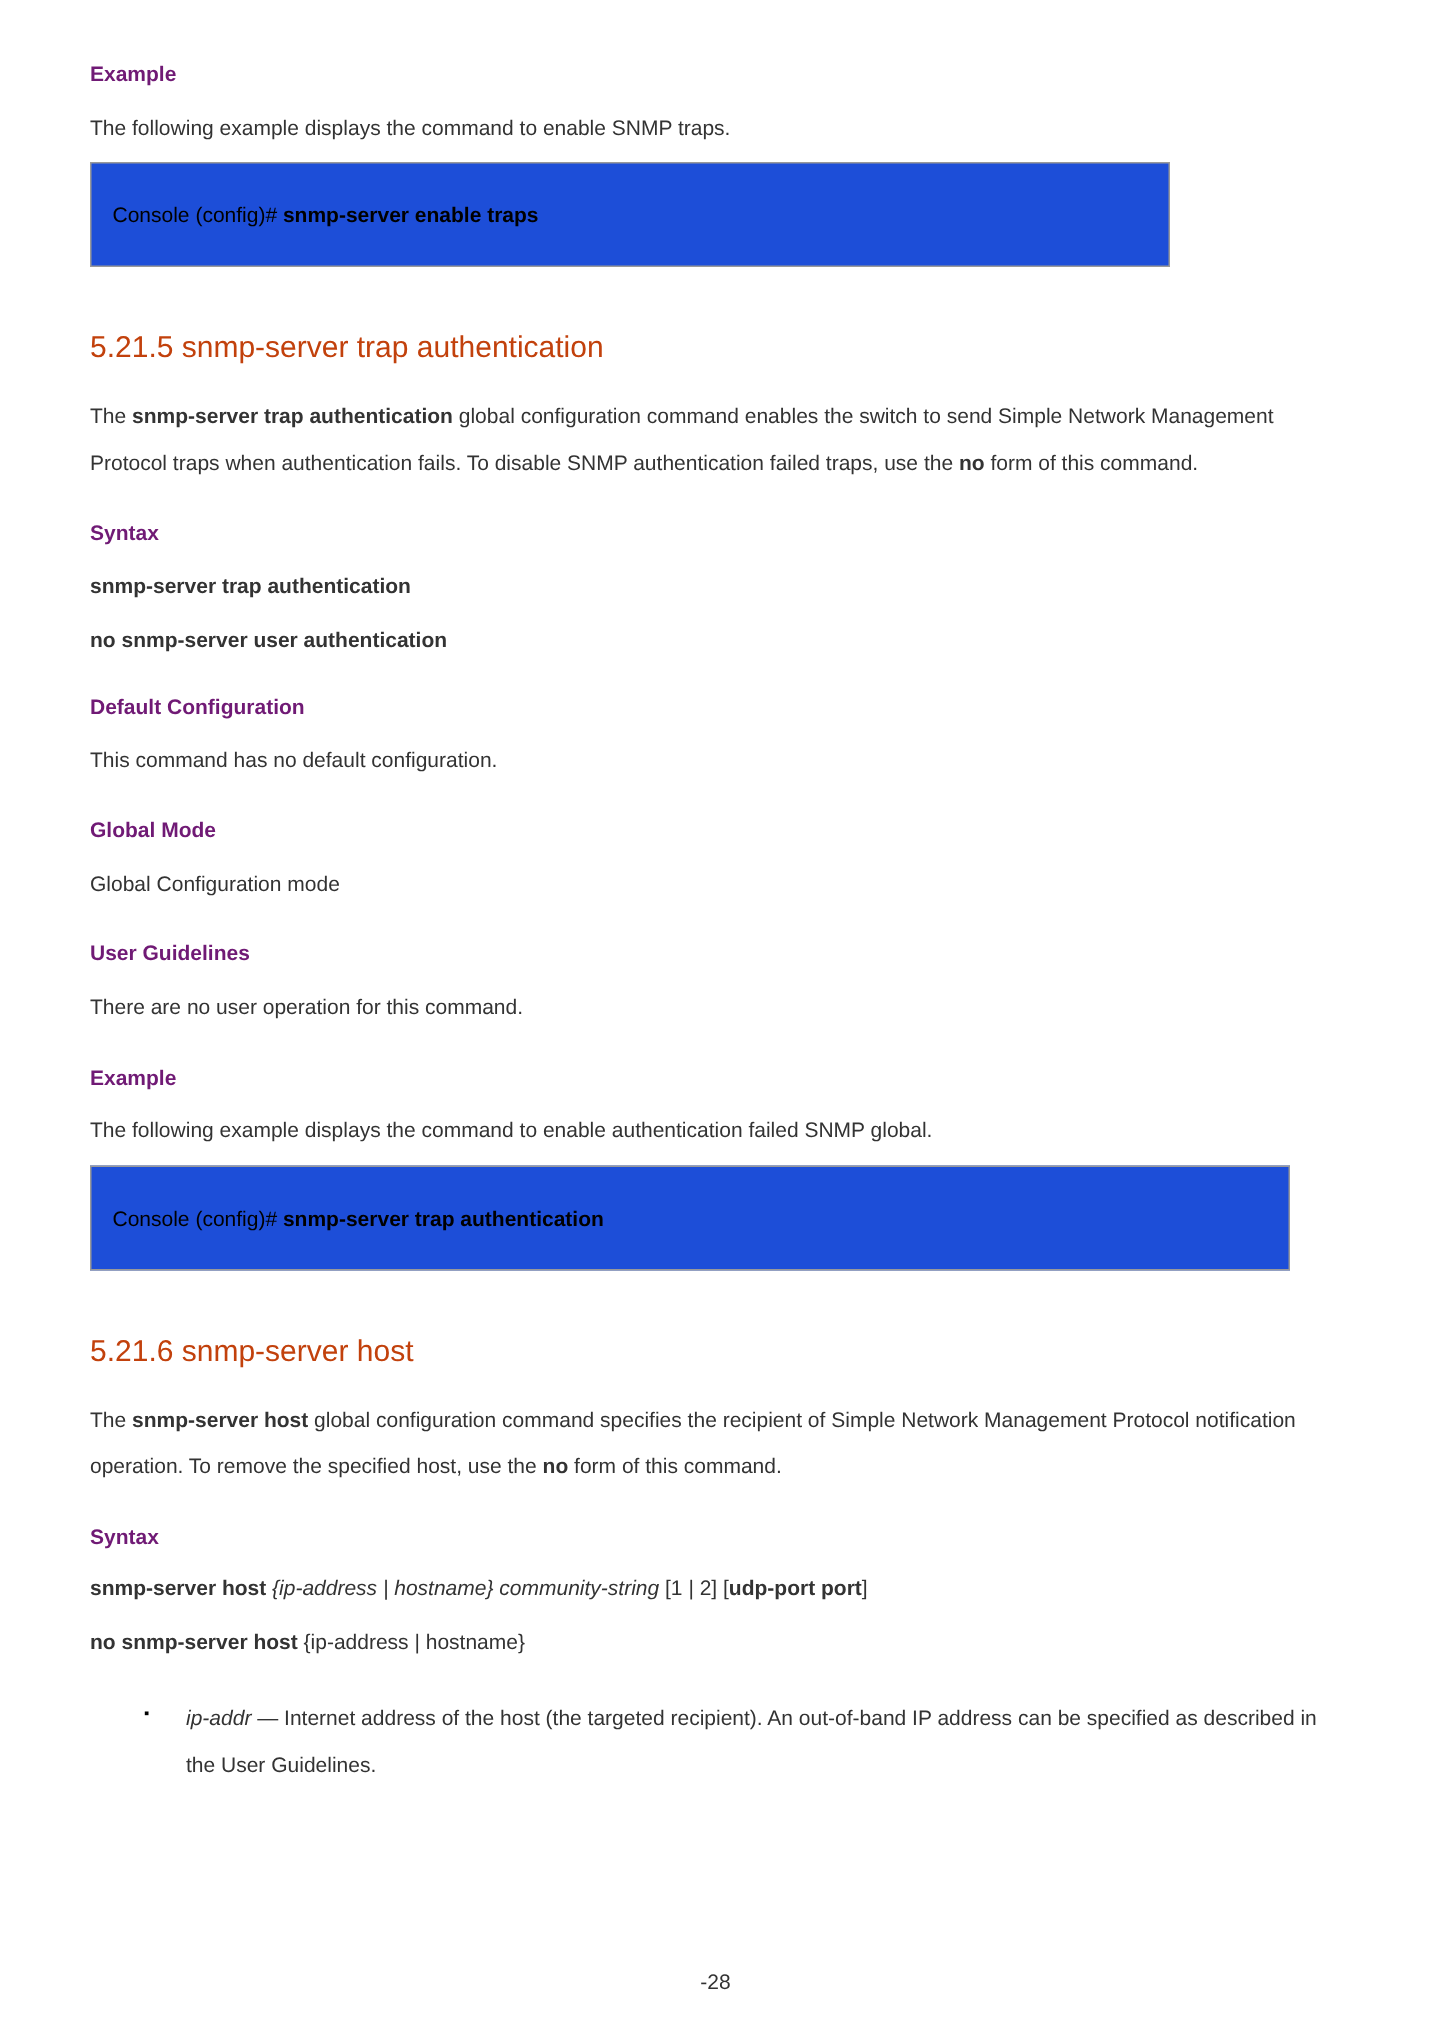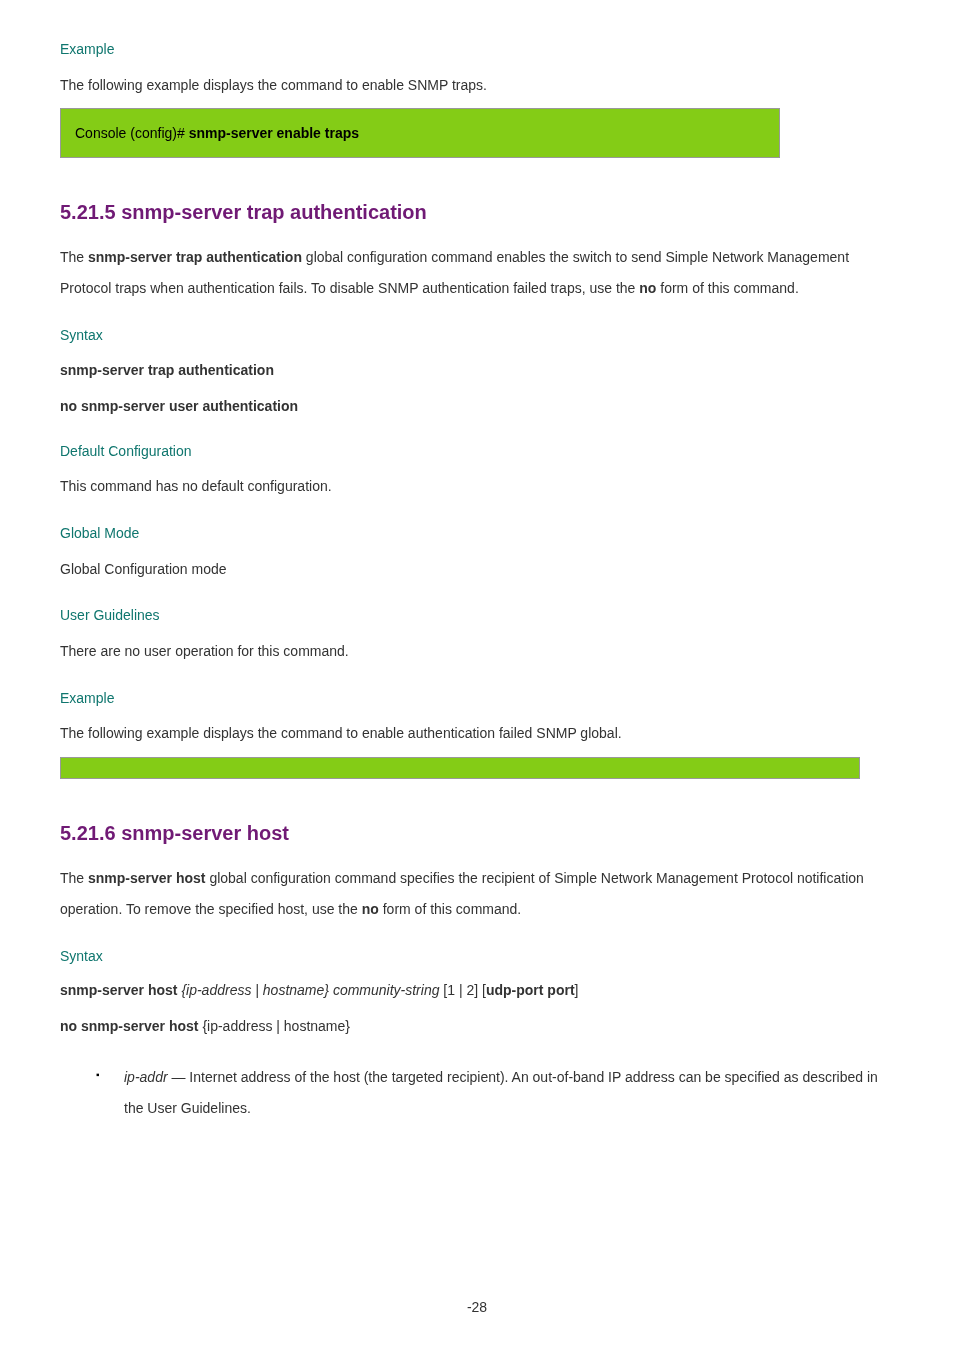--- a/index.html
+++ b/index.html
@@ -9,57 +9,57 @@
     width: 954px;
     height: 1350px;
     padding: 40px 60px 20px 60px;
     font-size: 14px;
     color: #000000;
     line-height: 1.4;
     position: relative;
   }
   .section-label {
     font-size: 14px;
-    font-weight: normal;
-    color: #0f766e;
+    font-weight: bold;
+    color: #701a75;
     margin-bottom: 10px;
   }
   .body-text {
     font-size: 14px;
     color: #333333;
     line-height: 2.2;
     margin-bottom: 8px;
   }
   .code-box {
     border: 1px solid #999999;
-    background: #84cc16;
-    padding: 10px 14px;
+    background: #1d4ed8;
+    padding: 20px 14px;
     margin-top: 6px;
     margin-bottom: 30px;
     width: 720px;
     color: #000000;
   }
   .code-line {
     font-family: Arial, Helvetica, sans-serif;
     font-size: 14px;
     line-height: 2.0;
     white-space: pre;
     color: #000000;
   }
   .h2 {
     font-size: 20px;
-    font-weight: bold;
-    color: #701a75;
+    font-weight: normal;
+    color: #c2410c;
     margin-top: 40px;
     margin-bottom: 16px;
   }
   .gap-small { height: 14px; }
   .page-number {
     position: absolute;
-    bottom: 32px;
+    bottom: 18px;
     left: 0;
     width: 954px;
     text-align: center;
     font-size: 14px;
     color: #333333;
   }
   ul.bullets {
     list-style: none;
     padding-left: 36px;
     margin-top: 22px;
@@ -109,20 +109,23 @@
 <div class="body-text">Global Configuration mode</div>
 
 <div class="gap-small"></div>
 <div class="section-label">User Guidelines</div>
 <div class="body-text">There are no user operation for this command.</div>
 
 <div class="gap-small"></div>
 <div class="section-label">Example</div>
 <div class="body-text">The following example displays the command to enable authentication failed SNMP global.</div>
 <div class="code-box" style="width:800px;">
+  <div>
+    <span class="code-line">Console (config)# </span><span class="code-line" style="font-weight:bold;">snmp-server trap authentication</span>
+  </div>
 </div>
 
 <div class="h2">5.21.6     snmp-server host</div>
 <div class="body-text">
   <span>The </span><span style="font-weight:bold;">snmp-server host</span><span> global configuration command specifies the recipient of Simple Network Management Protocol notification operation. To remove the specified host, use the </span><span style="font-weight:bold;">no</span><span> form of this command.</span>
 </div>
 
 <div class="gap-small"></div>
 <div class="section-label">Syntax</div>
 <div class="body-text" style="line-height:2.0;">

